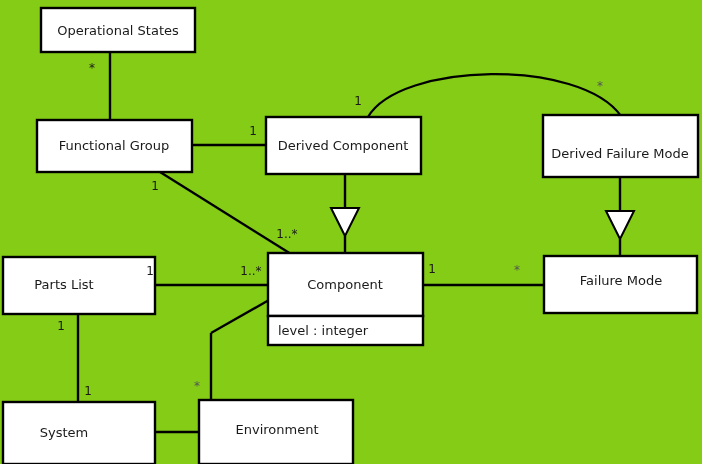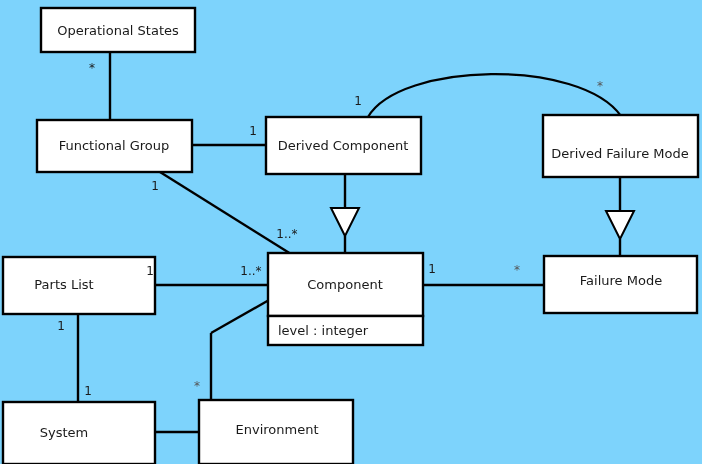--- a/index.html
+++ b/index.html
@@ -4,21 +4,21 @@
 <style>
   html, body {
     margin: 0;
     padding: 0;
     background: #ffffff;
   }
   #diagram-root {
     position: relative;
     width: 702px;
     height: 464px;
-    background: #7dd3fc;
+    background: #84cc16;
     font-family: "DejaVu Sans", sans-serif;
     overflow: hidden;
   }
   svg#uml-canvas {
     display: block;
     width: 702px;
     height: 464px;
   }
   .uml-box-rect {
     fill: #ffffff;

